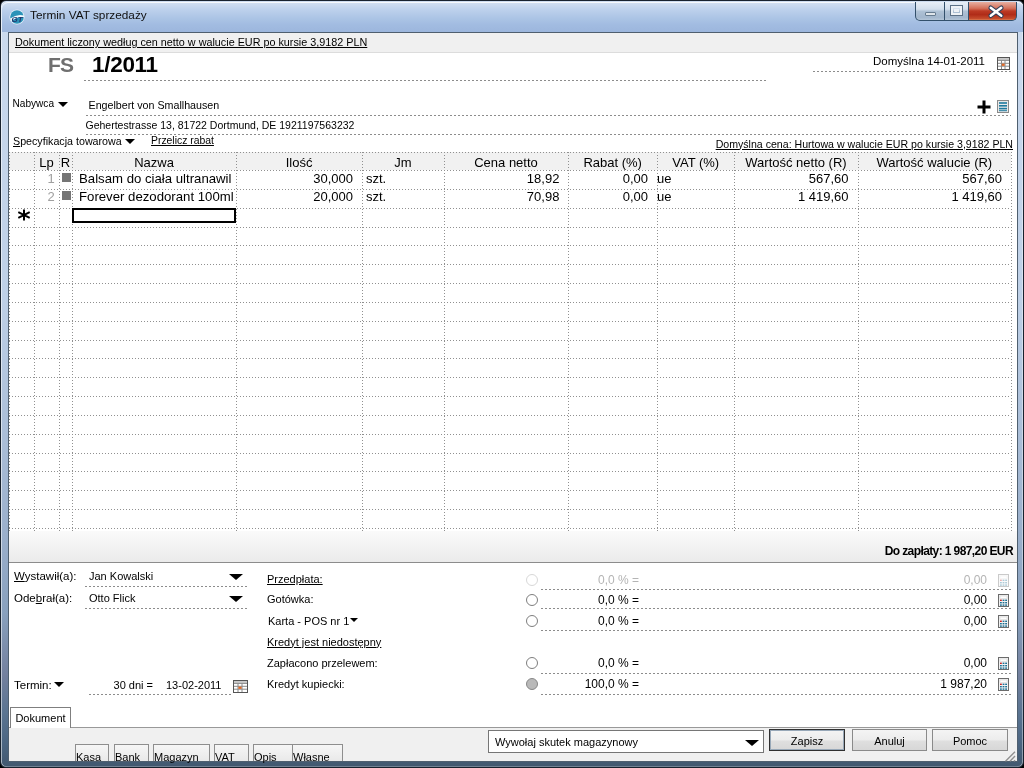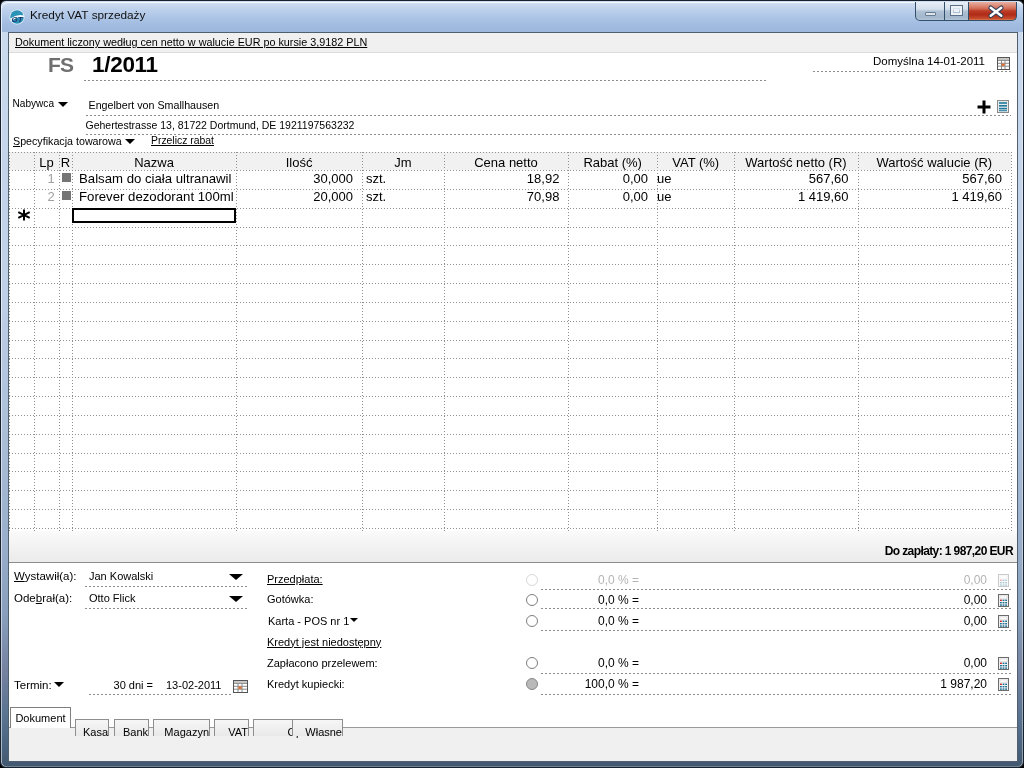--- a/index.html
+++ b/index.html
@@ -63,22 +63,22 @@
 .ricon { position:absolute; width:9px; height:9px; background:#757575; }
 #editbox { position:absolute; left:63px; top:55.5px; width:164px; height:15px;
   background:#fff; border:2px solid #000; }
 #dzbar { position:absolute; left:0; top:498px; width:1008px; height:32px;
   background:linear-gradient(to bottom,#fafafa,#ebebeb); border-bottom:1px solid #8c8c8c; }
 #dzbar span { position:absolute; right:4px; font-weight:bold; font-size:12px; letter-spacing:-0.6px; top:12.5px; }
 .radio { position:absolute; width:12px; height:12px; border-radius:50%;
   border:1px solid #7e7e7e; background:#fff; }
 .radio.dis { border-color:#d8d8d8; }
 .radio.sel { background:#b9b9b9; border-color:#878787; }
-.tab { position:absolute; top:686px; height:17px; border:1px solid #8e8e8e; border-bottom:none;
-  background:linear-gradient(to bottom,#f6f6f6,#e9e9e9); font-size:11px; text-align:right; padding-top:6px; }
+.tab { position:absolute; top:711px; height:17px; border:1px solid #8e8e8e; border-bottom:none;
+  background:linear-gradient(to bottom,#f6f6f6,#e9e9e9); font-size:11px; text-align:left; padding-top:6px; }
 #tab-active { position:absolute; left:1px; top:674px; width:61px; height:21px;
   background:#fff; border:1px solid #7f7f7f; border-bottom:none; z-index:3;
   font-size:11px; text-align:center; padding-top:4px; }
 #tabpage { position:absolute; left:0; top:694px; width:1008px; height:34px;
   background:#f0f0f0; border-top:1px solid #999; }
 #combo { position:absolute; left:479px; top:3px; width:276px; height:23px;
   background:#fff; border:1px solid #767676; font-size:11px; }
 #combo span { position:absolute; left:6px; top:5px; }
 .btn { position:absolute; top:2px; width:76px; height:22px; text-align:center;
   font-size:11px; padding-top:5px; border:1px solid #8a8a8a;
@@ -91,21 +91,21 @@
 </head>
 <body>
 <div id="win">
   <div id="titlebar">
     <svg style="position:absolute;left:7px;top:7px" width="16" height="16" viewBox="0 0 16 16">
       <circle cx="8" cy="8" r="7.6" fill="#f2f7fb" opacity="0.85"></circle>
       <circle cx="8" cy="8" r="6.8" fill="#2b93b8"></circle>
       <path d="M1.2 9.5 Q8 4.5 15 6.5 L15 8.2 Q8 7.2 2 12.5 Z" fill="#f4fafd"></path>
       <text x="2.6" y="13" font-size="8" font-weight="bold" font-style="italic" fill="#22356e" font-family="Liberation Sans">GT</text>
     </svg>
-    <div id="titletext">Kredyt VAT sprzedaży</div>
+    <div id="titletext">Termin VAT sprzedaży</div>
     <div id="wbtns">
       <div class="wb" id="wb-min">
           <div class="glyph"></div>
         </div>
       <div class="wb" id="wb-max">
           <div class="glyph"></div>
         </div>
       <div class="wb" id="wb-close">
         <svg width="47" height="18" viewBox="0 0 47 18" style="position:absolute;left:0;top:0">
           <path d="M21.7 5.8 L32.3 13.7 M32.3 5.8 L21.7 13.7" stroke="#33415c" stroke-width="4.6" stroke-linecap="round"></path>
@@ -146,20 +146,21 @@
       <rect x="2" y="7.8" width="8" height="1.6" fill="#1f7a9e"></rect>
       <rect x="2" y="10.2" width="8" height="1" fill="#1f7a9e"></rect>
     </svg>
     <div class="dotl" style="left:77px;top:82px;width:925px"></div>
     <div class="lbl" style="left:76.5px;top:86px;font-size:10.5px">Gehertestrasse 13, 81722 Dortmund, DE 1921197563232</div>
     <div class="dotl" style="left:77px;top:101px;width:925px"></div>
 
     <div class="lbl" style="left:4px;top:101.5px;font-size:10.7px"><span style="text-decoration:underline">S</span>pecyfikacja towarowa</div>
     <div class="tri" style="left:116px;top:106px"></div>
     <div class="lbl u" style="left:142px;top:102px;font-size:10.4px">Przelicz rabat</div>
+    <div class="lbl u t10" style="right:4px;top:104.5px">Domyślna cena: Hurtowa w walucie EUR po kursie 3,9182 PLN</div>
 
     <div id="tbl">
         <div id="thead"></div>
         <div class="hc" style="left:25px;width:24.799999999999997px">Lp</div>
         <div class="hc" style="left:49.8px;width:13.200000000000003px">R</div>
         <div class="hc" style="left:63px;width:164.2px">Nazwa</div>
         <div class="hc" style="left:227.2px;width:125.80000000000001px">Ilość</div>
         <div class="hc" style="left:353px;width:81.60000000000002px">Jm</div>
         <div class="hc" style="left:434.6px;width:124.79999999999995px">Cena netto</div>
         <div class="hc" style="left:559.4px;width:88.60000000000002px">Rabat (%)</div>
@@ -354,14 +355,26 @@
 
     <div id="tabpage"></div>
     <div id="tab-active">Dokument</div>
     <div class="tab" style="left:66px;width:34px">Kasa</div>
     <div class="tab" style="left:105px;width:35px">Bank</div>
     <div class="tab" style="left:144px;width:57px">Magazyn</div>
     <div class="tab" style="left:205px;width:35px">VAT</div>
     <div class="tab" style="left:244px;width:58px">Opis</div>
     <div class="tab" style="left:283px;width:51px">Własne</div>
 
+    <div id="bottombar" style="position:absolute;left:0;top:694px;width:1008px;height:34px">
+      <div id="combo">
+          <span>Wywołaj skutek magazynowy</span>
+        <div class="tri2" style="left:256px;top:9px"></div>
+      </div>
+      <div class="btn" id="btn-zapisz">Zapisz</div>
+      <div class="btn" id="btn-anuluj">Anuluj</div>
+      <div class="btn" id="btn-pomoc">Pomoc</div>
+      <svg style="position:absolute;left:994px;top:24px" width="13" height="11" viewBox="0 0 13 11">
+        <path d="M12 0.7 L2.5 10.2 M12 4.9 L7 10.2 M12 9.1 L11 10.2" stroke="#909090" stroke-width="1.4"></path>
+      </svg>
+    </div>
   </div>
 </div>
 
 </body></html>

